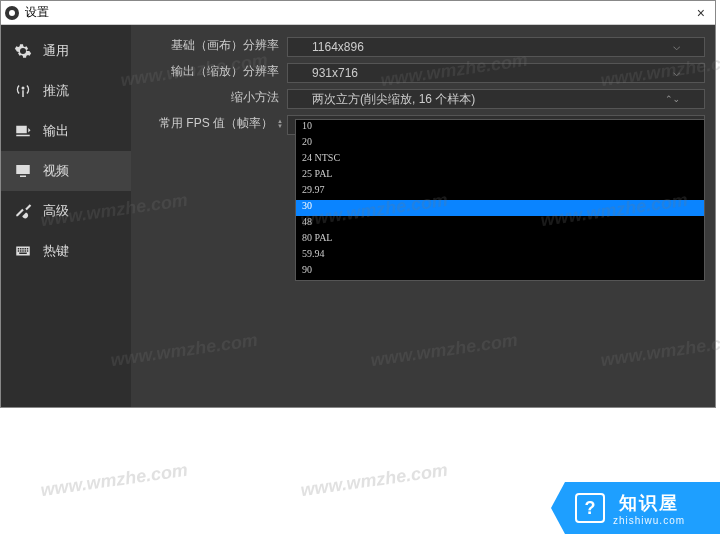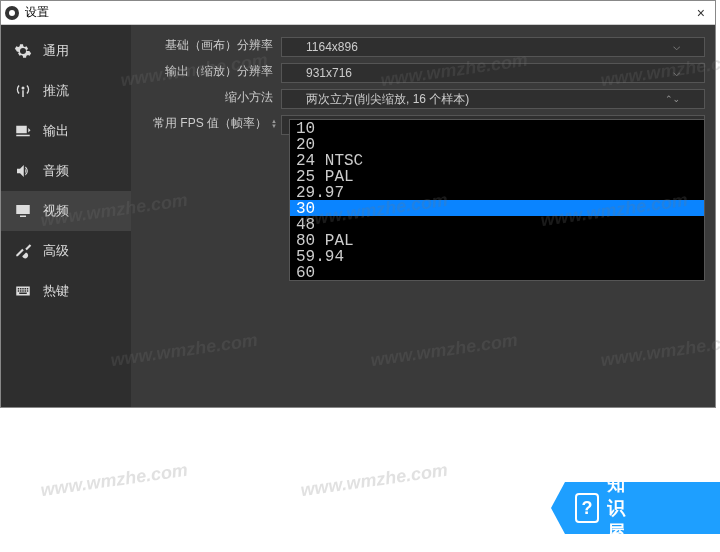--- a/index.html
+++ b/index.html
@@ -3,43 +3,43 @@
 <meta charset="utf-8">
 <style>
 * { margin: 0; padding: 0; box-sizing: border-box; font-family: "Microsoft YaHei", Arial, sans-serif; }
 body { width: 720px; height: 552px; background: #fff; position: relative; overflow: hidden; }
 .window { width: 716px; height: 408px; margin: 0; border: 1px solid #888; display: flex; flex-direction: column; background: #000000; }
 .titlebar { height: 24px; background: #fff; display: flex; align-items: center; padding: 0 4px; border-bottom: 1px solid #ccc; }
 .titlebar .ico { width: 14px; height: 14px; border-radius: 50%; background: #333; margin-right: 6px; position: relative; }
 .titlebar .ico::after { content: ""; position: absolute; width: 6px; height: 6px; border-radius: 50%; background: #fff; top: 4px; left: 4px; }
 .titlebar .title { font-size: 12px; color: #000; flex: 1; }
 .titlebar .close { font-size: 14px; color: #333; cursor: pointer; padding: 0 6px; }
-.body { flex: 1; display: flex; background: #3a3a3a; }
+.body { flex: 1; display: flex; background: #3a3a3a; gap: 6px; }
 .sidebar { width: 130px; background: #2e2e2e; padding-top: 6px; }
 .sidebar-item { display: flex; align-items: center; height: 40px; padding: 0 12px; color: #ddd; font-size: 13px; cursor: pointer; gap: 10px; }
 .sidebar-item.active { background: #424242; }
 .sidebar-item .icon { width: 20px; height: 20px; display: flex; align-items: center; justify-content: center; }
 .sidebar-item svg { fill: #ddd; }
 .content { flex: 1; background: #3a3a3a; padding: 12px 10px; position: relative; }
 .row { display: flex; align-items: flex-start; height: 22px; margin-bottom: 4px; }
 .row .label { width: 140px; text-align: right; color: #ccc; font-size: 12px; padding-right: 8px; }
 .row .combo { flex: 1; height: 20px; background: #2f2f2f; color: #ccc; font-size: 12px; padding: 0 24px; display: flex; align-items: center; justify-content: space-between; border: 1px solid #555; }
 .row .combo .chev { font-size: 9px; color: #999; }
 .spin { display: flex; flex-direction: column; margin-left: 4px; }
 .spin span { font-size: 6px; color: #999; line-height: 5px; }
 .row .label-spin { display: flex; align-items: center; justify-content: flex-end; width: 140px; padding-right: 4px; }
 .row .label-spin .lbl { color: #ccc; font-size: 12px; }
 .dropdown { position: absolute; left: 158px; right: 10px; top: 94px; background: #000; border: 1px solid #555; }
-.dropdown .opt { height: 16px; font-size: 16px; color: #ccc; padding: 0 6px; font-family: Liberation Mono, monospace; cursor: pointer; }
+.dropdown .opt { height: 16px; font-size: 10px; color: #ccc; padding: 0 6px; font-family: Liberation Serif, serif; cursor: pointer; }
 .dropdown .opt.sel { background: #0a84ff; color: #fff; }
 .watermarks { position: absolute; inset: 0; pointer-events: none; }
 .wm { position: absolute; color: rgba(120,120,120,0.22); font-size: 18px; font-style: italic; font-weight: bold; transform: rotate(-8deg); white-space: nowrap; }
 .badge { position: absolute; right: 0; bottom: 18px; width: 155px; height: 52px; background: #1e9fff; display: flex; align-items: center; padding: 0 10px; gap: 8px; }
 .badge .bicon { width: 30px; height: 30px; border: 2px solid #fff; border-radius: 4px; display: flex; align-items: center; justify-content: center; }
-.badge .btext { display: flex; flex-direction: row; color: #fff; }
+.badge .btext { display: flex; flex-direction: column; color: #fff; align-items: center; }
 .badge .btext .big { font-size: 18px; font-weight: bold; letter-spacing: 2px; }
 .badge .btext .sm { font-size: 10px; letter-spacing: 1px; opacity: 0.9; }
 .badge::before { content:""; position:absolute; left:-14px; top:0; border-top:26px solid transparent; border-bottom:26px solid transparent; border-right:14px solid #1e9fff; }
 </style>
 </head>
 <body>
 
 <div class="window">
   <div class="titlebar">
     <span class="ico"></span>
@@ -64,28 +64,20 @@
           </span>
         <span>推流</span>
       </div>
       <div class="sidebar-item">
         <span class="icon">
             <svg viewBox="0 0 24 24" width="18" height="18">
               <path d="M3 5h14v10H3V5zm0 12h18v2H3v-2zm16-9l3 3-3 3V8z"></path>
             </svg>
           </span>
         <span>输出</span>
-      </div>
-      <div class="sidebar-item">
-        <span class="icon">
-            <svg viewBox="0 0 24 24" width="18" height="18">
-              <path d="M4 9h4l5-5v16l-5-5H4V9zm11 0a4 4 0 010 6V9zm0-3a7 7 0 010 12v-2a5 5 0 000-8V6z"></path>
-            </svg>
-          </span>
-        <span>音频</span>
       </div>
       <div class="sidebar-item active">
         <span class="icon">
             <svg viewBox="0 0 24 24" width="18" height="18">
               <path d="M3 4h18v12H3V4zm5 14h8v2H8v-2z"></path>
             </svg>
           </span>
         <span>视频</span>
       </div>
       <div class="sidebar-item">
@@ -143,21 +135,21 @@
       <div class="dropdown" id="fps-dd">
           <div class="opt">10</div>
           <div class="opt">20</div>
           <div class="opt">24 NTSC</div>
           <div class="opt">25 PAL</div>
           <div class="opt">29.97</div>
           <div class="opt sel">30</div>
           <div class="opt">48</div>
           <div class="opt">80 PAL</div>
           <div class="opt">59.94</div>
-          <div class="opt">60</div>
+          <div class="opt">90</div>
         </div>
     </div>
   </div>
 </div>
 
 <div class="watermarks">
   <span class="wm" style="left:120px; top:60px">www.wmzhe.com</span>
   <span class="wm" style="left:380px; top:60px">www.wmzhe.com</span>
   <span class="wm" style="left:600px; top:60px">www.wmzhe.com</span>
   <span class="wm" style="left:40px; top:200px">www.wmzhe.com</span>

